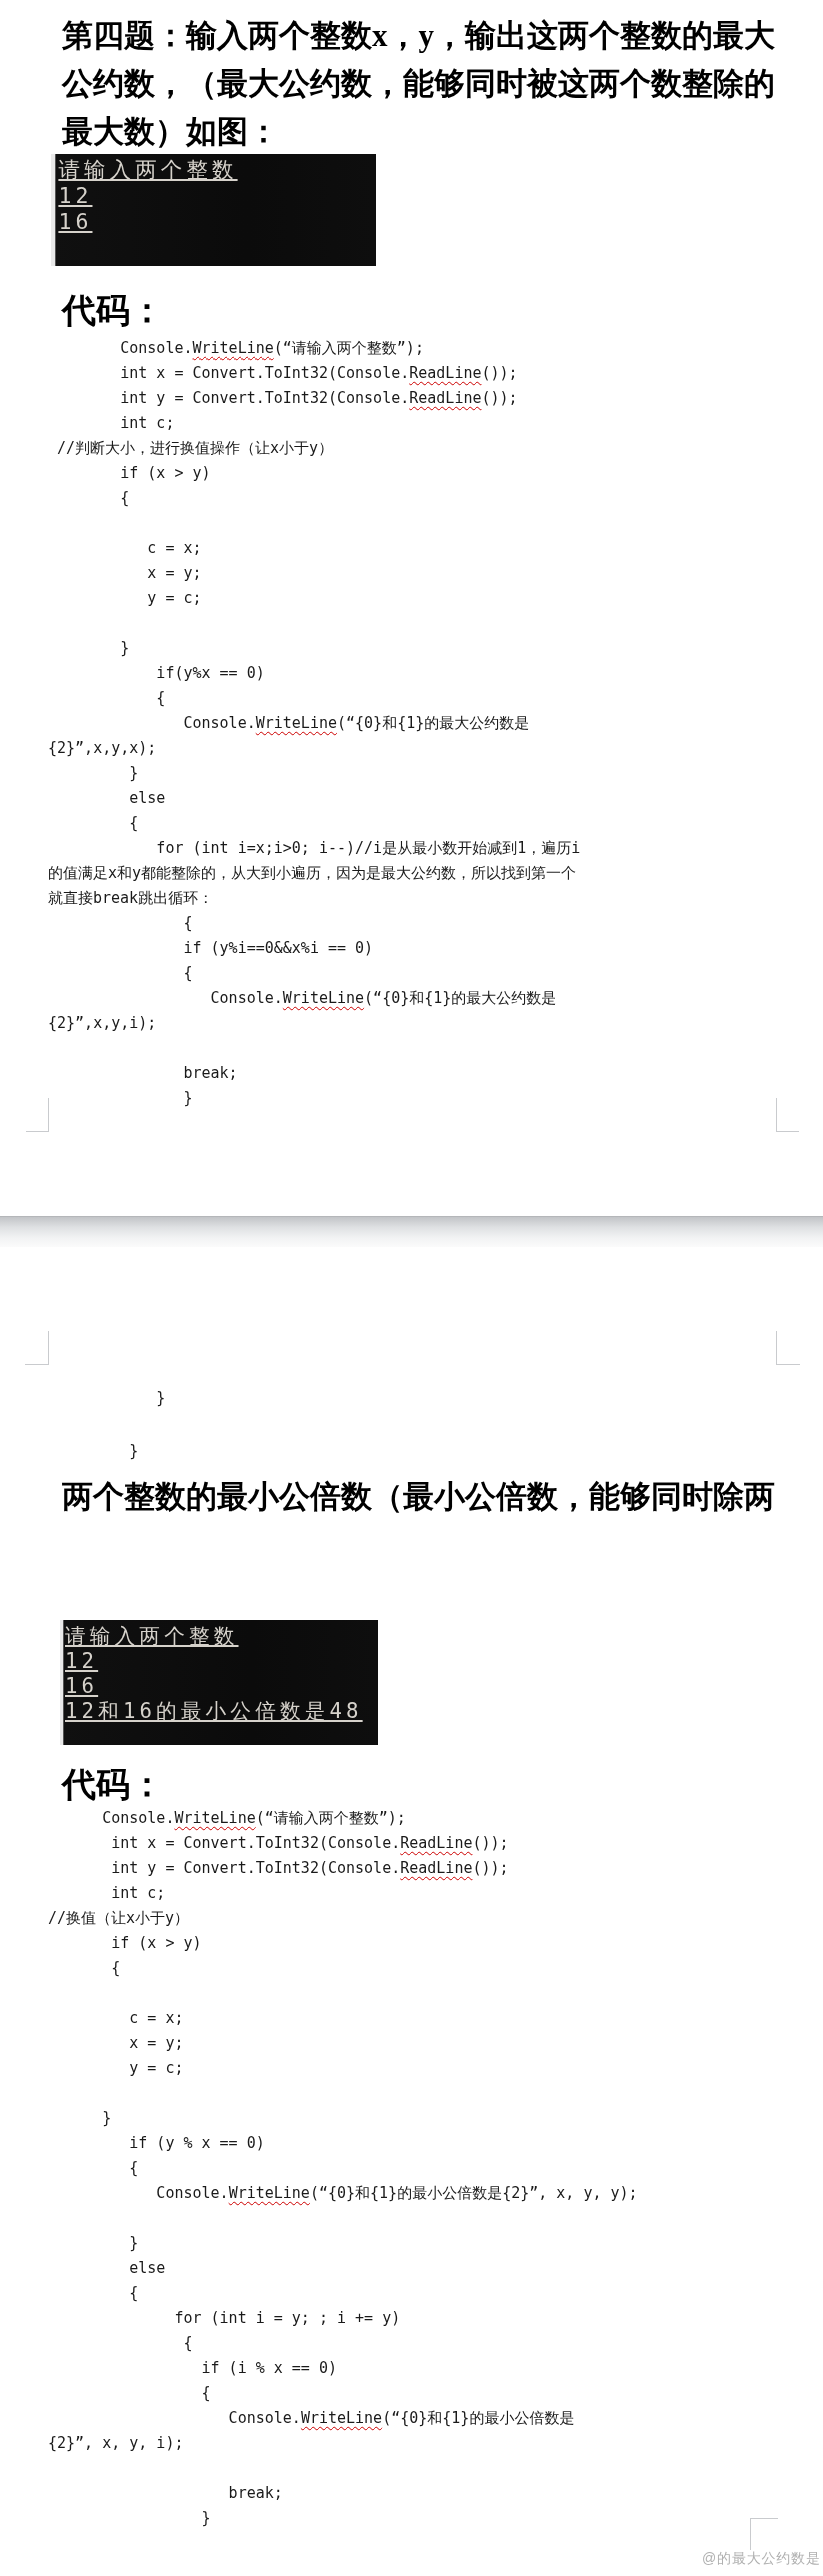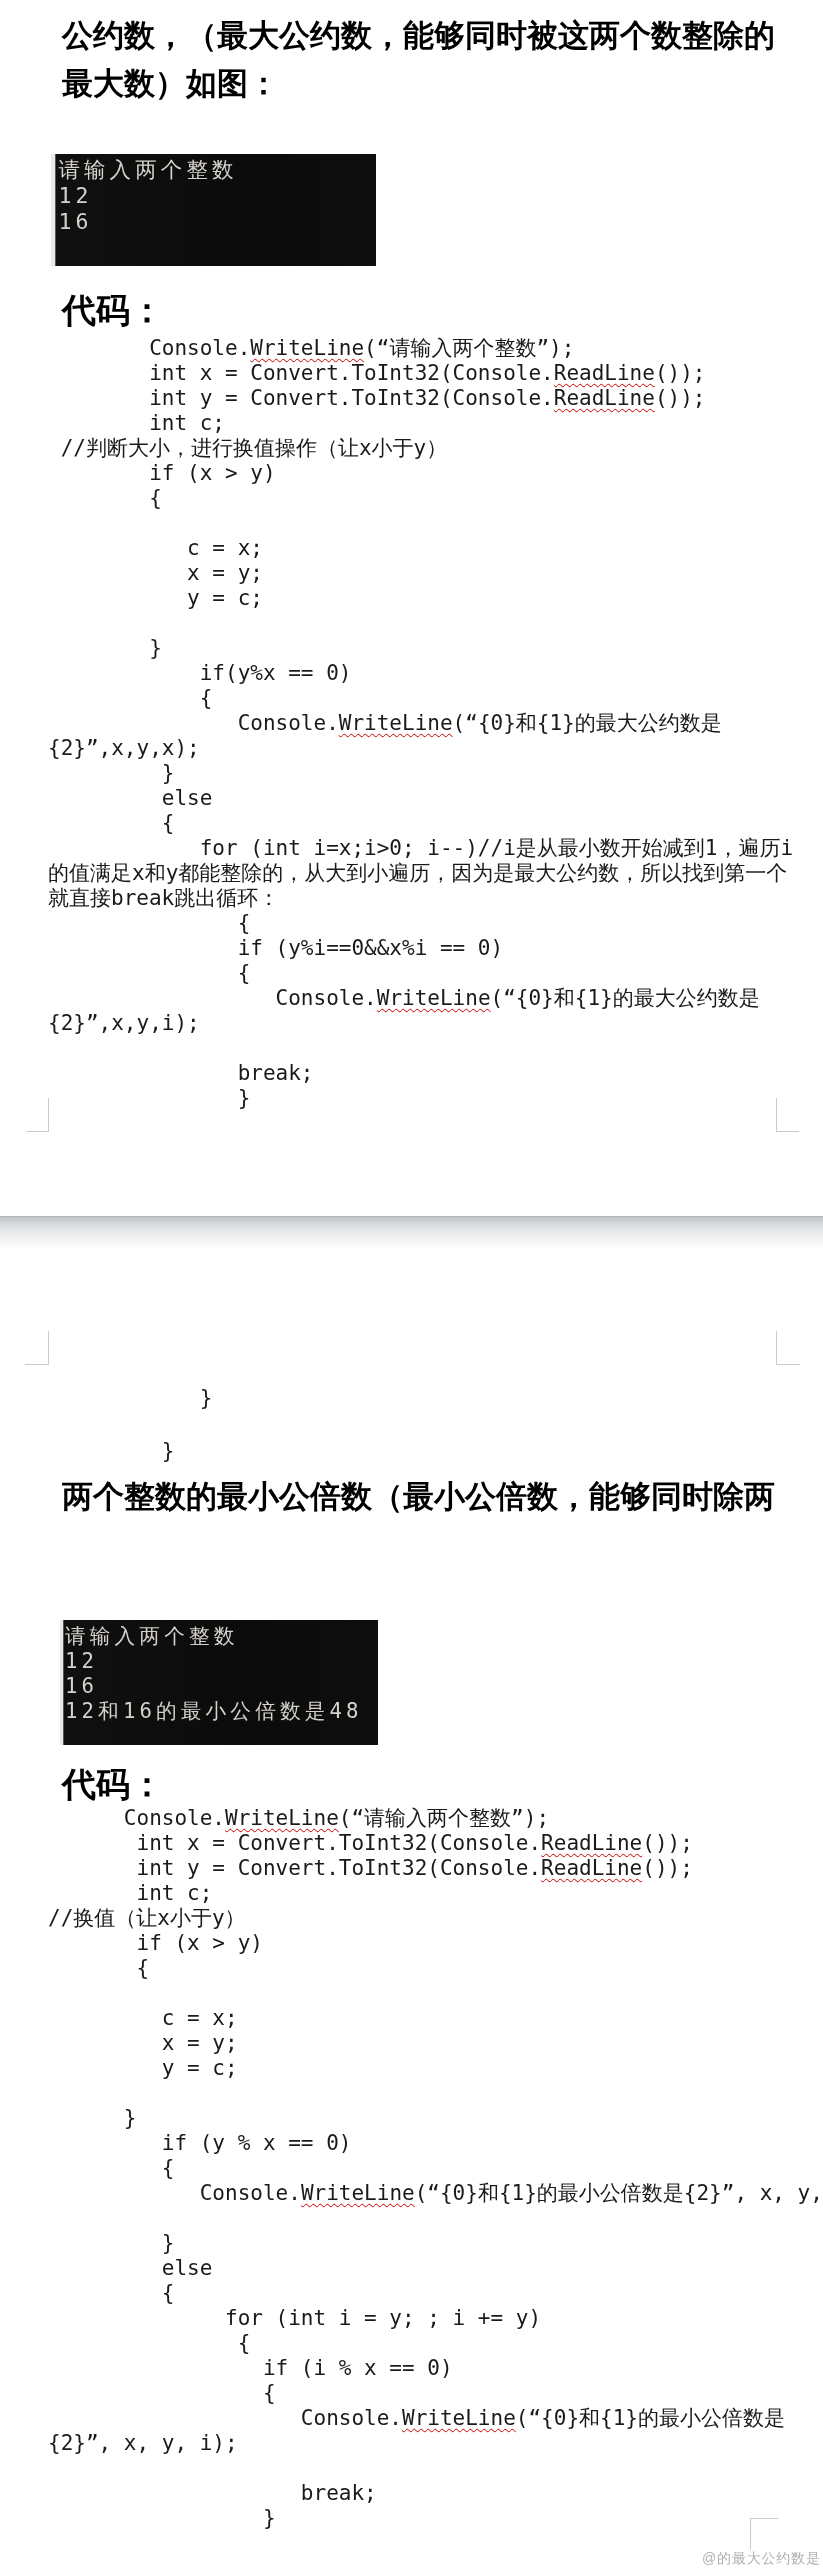--- a/index.html
+++ b/index.html
@@ -17,28 +17,28 @@
   }
   .doc-title{position:absolute;left:62px;font-size:31px;font-weight:bold;line-height:48px;color:#000;}
   .doc-title .tl{white-space:nowrap;}
   .code-heading{position:absolute;left:62px;font-size:34px;font-weight:bold;color:#000;}
   .console-box{
     position:absolute;background:linear-gradient(90deg,#101010 0%,#0b0b0b 60%,#0e0e0e 100%);
     font-family:"DejaVu Sans Mono","Liberation Mono",monospace;
     color:var(--console-text);
   }
   .console-box .strip{position:absolute;left:0;top:0;bottom:0;background:#e9e9e9;border-right:0.8px solid #555;}
-  .console-box .ln{white-space:nowrap;letter-spacing:4.1px;}
+  .console-box .ln{white-space:nowrap;letter-spacing:4.1px;text-decoration:underline;}
   .box1 .ln{font-size:21.5px;line-height:26.4px;padding-left:7.4px;}
   .box2 .ln{font-size:20.7px;line-height:25px;padding-left:5px;}
   .box1 .lines{padding-top:2.5px;}
   .box2 .lines{padding-top:4.1px;}
   .code-block{
     position:absolute;left:48px;font-family:"DejaVu Sans Mono","Liberation Mono",monospace;
-    font-size:21px;color:#1a1a1a;white-space:pre;
+    font-size:15px;color:#1a1a1a;white-space:pre;
   }
   .code-block .ln{white-space:pre;}
   .pre1 .ln,.pre2 .ln{line-height:25px;height:25px;}
   .preb .ln{line-height:26.4px;height:26.4px;}
   .sq{text-decoration:underline wavy var(--squiggle);text-decoration-thickness:0.8px;text-underline-offset:3.3px;}
   .separator{
     position:absolute;left:0;width:824px;top:1216px;height:30px;
     border-top:0.8px solid #b4b6b9;
     background:linear-gradient(180deg,var(--sep-top) 0%,#dfe1e3 35%,#f2f3f4 70%,#fbfbfb 100%);
   }
@@ -50,20 +50,21 @@
     position:absolute;right:3.3px;top:2550px;font-size:14px;letter-spacing:0.8px;
     color:var(--watermark);font-family:"Liberation Sans","DejaVu Sans",sans-serif;
   }
 </style>
 </head>
 <body>
 
 <div class="page">
 
   <div class="doc-title" style="top:11.6px;">
+    <div class="tl">第四题：输入两个整数x，y，输出这两个整数的最大</div>
     <div class="tl">公约数，（最大公约数，能够同时被这两个数整除的</div>
     <div class="tl">最大数）如图：</div>
   </div>
 
   <div class="console-box box1" style="left:51px;top:154px;width:325px;height:112px;">
     <div class="strip" style="width:4.1px;"></div>
     <div class="lines">
         <div class="ln">请输入两个整数</div>
         <div class="ln">12</div>
         <div class="ln">16</div>

